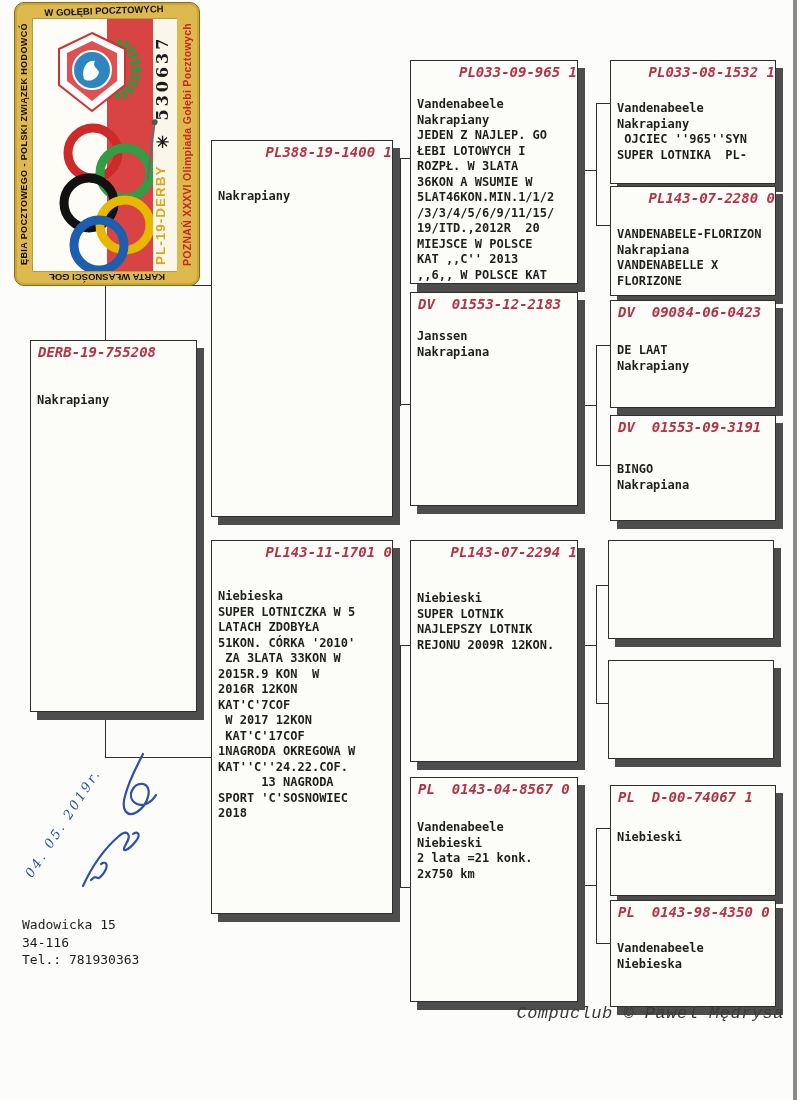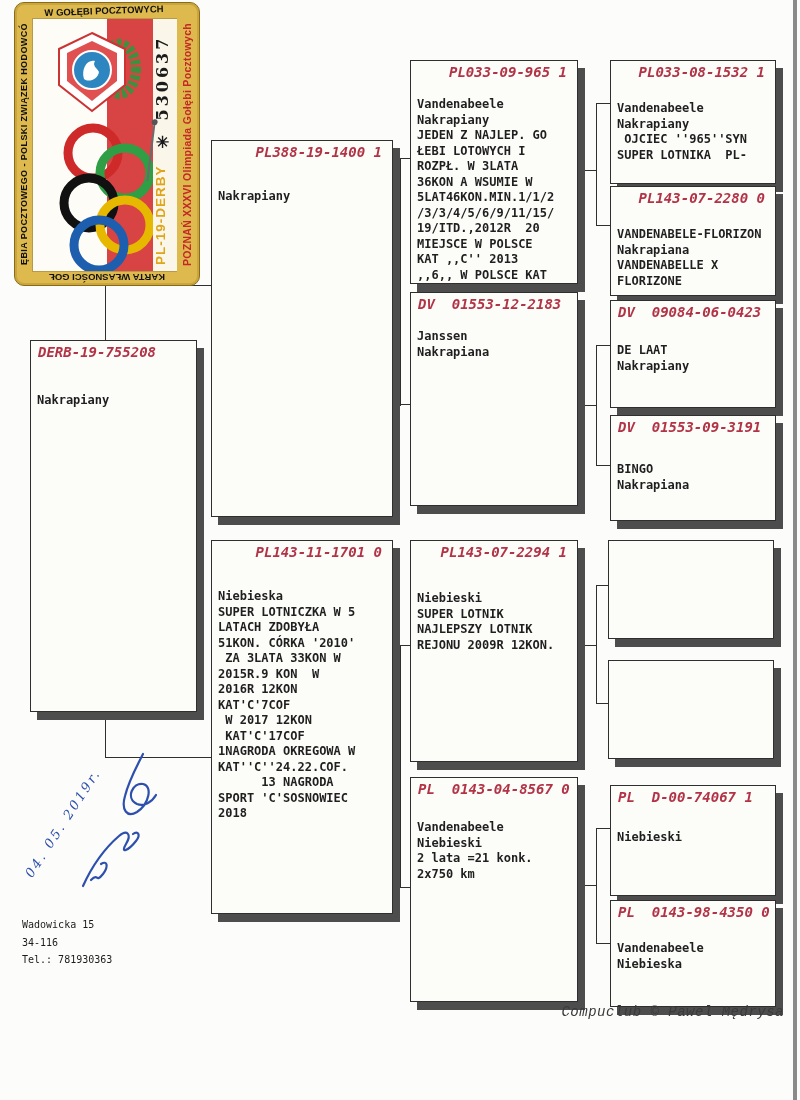--- a/index.html
+++ b/index.html
@@ -7,21 +7,21 @@
   .page{position:relative;width:800px;height:1100px;background:#fcfcfa;overflow:hidden;}
 
   .title{position:absolute;left:216px;top:8px;font-family:"Liberation Sans",sans-serif;
          font-size:21px;color:#1b1b1b;letter-spacing:0.2px;}
 
   
   .pbox{position:absolute;background:#fcfcf9;border:1px solid #2f2f2f;box-shadow:7px 8px 0 0 #4d4d4d;}
   .ph{position:absolute;top:3px;left:0;right:0;font-style:italic;font-weight:bold;
       font-size:14px;color:#b23346;white-space:pre;}
   .ph.al{text-align:left;padding-left:7px;}
-  .ph.ar{text-align:right;padding-right:10px;}
+  .ph.ar{text-align:right;}
   .pb{position:absolute;left:6px;right:1px;font-size:12px;line-height:15.5px;color:#1f1f1f;white-space:pre;font-weight:bold;}
 
   .cline{position:absolute;background:#2f2f2f;}
   .scan-edge{position:absolute;top:0;right:3px;width:4px;height:1100px;background:#8a8a8a;}
 
   
   .stamp{position:absolute;left:14px;top:2px;width:184px;height:282px;background:#ddb94e;
          border:1px solid #8a6a15;border-radius:10px;box-shadow:inset 0 0 0 2px #c9a63e;
          font-family:"Liberation Sans",sans-serif;}
   .stamp-top{position:absolute;top:2px;left:24px;width:130px;text-align:center;font-size:9.5px;
@@ -46,23 +46,23 @@
               writing-mode:vertical-rl;transform:rotate(180deg);text-align:center;font-size:10.5px;
               font-weight:bold;color:#c42828;letter-spacing:0.3px;white-space:nowrap;}
   .pin{position:absolute;left:135px;top:120px;width:2px;height:58px;background:#6b6b6b;
        transform:rotate(7deg);}
   .pin::before{content:"";position:absolute;top:-4px;left:-2px;width:6px;height:6px;
                border-radius:50%;background:#555;}
 
   
   .owner{position:absolute;left:22px;top:916px;color:#1c1c1c;}
   .owner-name{font-size:20px;letter-spacing:1px;line-height:26px;}
-  .owner-line{font-size:10px;line-height:17.5px;}
+  .owner-line{font-size:13px;line-height:17.5px;}
   .footer{position:absolute;right:16px;top:1004px;font-family:"Liberation Mono",monospace;
-          font-style:italic;font-size:14px;color:#3a3a3a;letter-spacing:0.5px;}
+          font-style:italic;font-size:17px;color:#3a3a3a;letter-spacing:0.5px;}
   .sig-date{position:absolute;left:22px;top:872px;transform:rotate(-57deg);transform-origin:0 0;
             font-family:"DejaVu Serif",serif;font-style:italic;font-size:13px;color:#2d4fae;
             letter-spacing:2.5px;white-space:nowrap;}
   .sig-svg{position:absolute;left:25px;top:752px;}
 </style>
 </head>
 <body>
 
 <div class="page">
 

